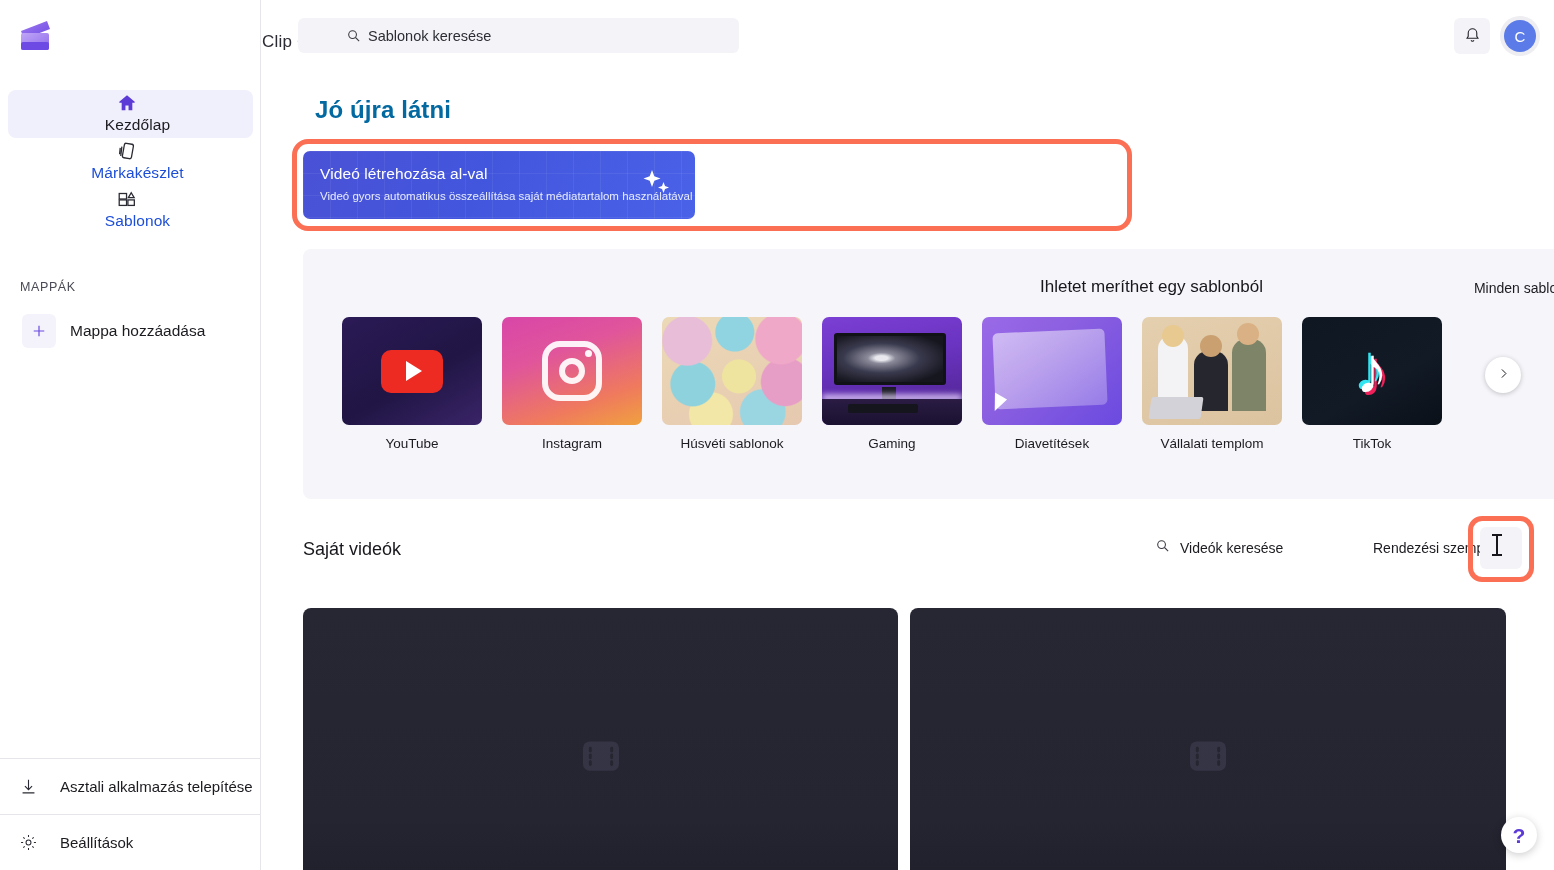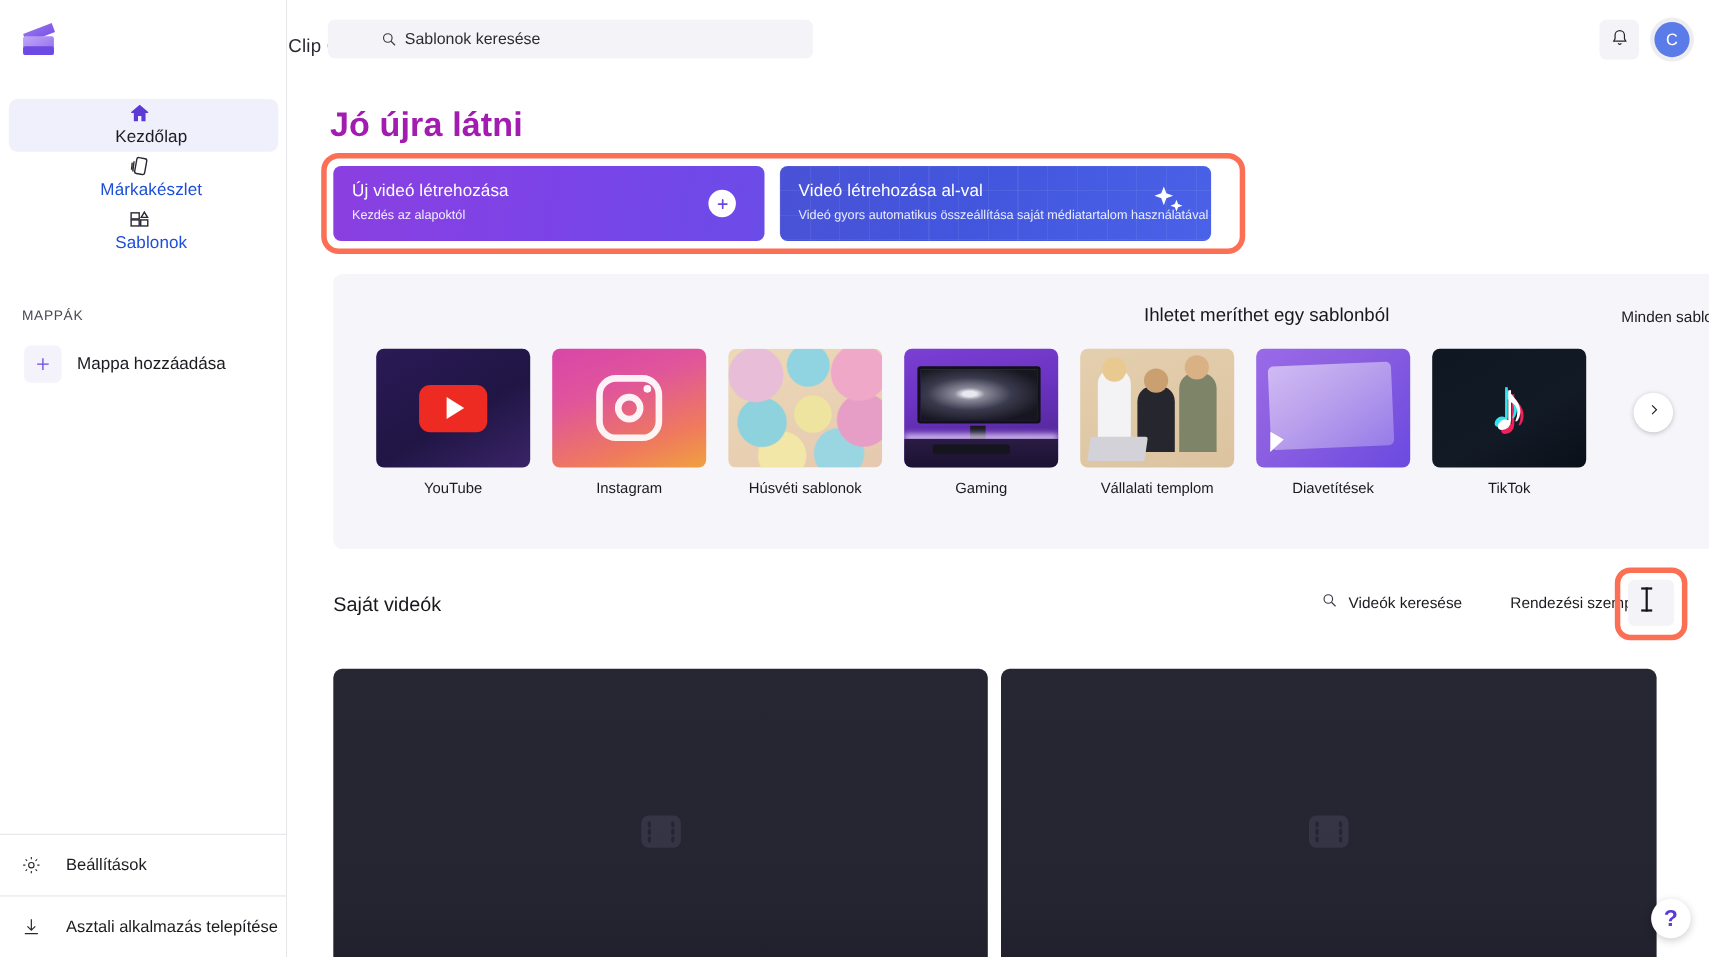--- a/index.html
+++ b/index.html
@@ -99,22 +99,22 @@
     display: flex; align-items: center; justify-content: center; cursor: pointer;
   }
   .avatar {
     width: 32px; height: 32px; border-radius: 50%;
     background: #5b7ce8; color: #fff;
     display: flex; align-items: center; justify-content: center;
     font-size: 15px;
   }
 
   .page-title {
-    position: absolute; left: 39px; top: 96px;
-    font-size: 31px; color: #a21caf; letter-spacing: .1px;
+    position: absolute; left: 54px; top: 96px;
+    font-size: 24px; color: #0369a1; letter-spacing: .1px;
   }
 
   
   .cards-row { position: absolute; left: 42px; top: 151px; width: 818px; height: 68px; display: flex; gap: 14px; }
   .card {
     border-radius: 7px; position: relative; overflow: hidden; cursor: pointer;
   }
   .card-new { width: 392px; background: linear-gradient(100deg, #8b3fe0 0%, #7a44e8 55%, #6b4ce8 100%); }
   .card-ai {
     width: 392px;
@@ -246,21 +246,21 @@
   .art-tiktok { background: linear-gradient(150deg,#0e1722 0%, #121a26 60%, #0a1018 100%); position:relative; display:flex;align-items:center;justify-content:center; }
   .art-tiktok .tt {
     font-size: 66px; color: #fff; font-family:"Liberation Serif", serif;
     text-shadow: -3px -3px 0 #32e4f0, 3px 3px 0 #f0215a;
     line-height: 1;
   }
 
   
   .mv-title { position: absolute; left: 42px; top: 539px; font-size: 18px; color: #17171c; }
   .mv-search {
-    position: absolute; left: 940px; top: 538px;
+    position: absolute; left: 894px; top: 538px;
     display: flex; align-items: center; cursor: pointer;
   }
   .mv-search-label { font-size: 14px; color: #1b1b20; margin-left: 10px; }
   .mv-sort {
     position: absolute; left: 1112px; top: 540px;
     font-size: 14px; color: #1b1b20; white-space: nowrap; cursor: pointer;
   }
   .mv-sort-btn {
     position: absolute; left: 1219px; top: 527px;
     width: 42px; height: 42px; border-radius: 6px; background: #f4f4f8; cursor: pointer;
@@ -367,34 +367,34 @@
         <svg width="18" height="18" viewBox="0 0 24 24" stroke="#6a4be0" stroke-width="1.6" fill="none">
           <path d="M12 5v14M5 12h14"></path>
         </svg>
       </span>
       <span class="folder-add-label">Mappa hozzáadása</span>
     </div>
 
     <div class="sidebar-bottom">
       <div class="sb-row bordered">
         <span class="sb-icon">
+          <svg width="19" height="19" viewBox="0 0 24 24" fill="none" stroke="#2a2a33" stroke-width="1.4">
+            <path d="M12 3.5v12M7.5 11.5 12 16l4.5-4.5M4.5 20h15"></path>
+          </svg>
+        </span>
+        <span class="sb-label">Asztali alkalmazás telepítése</span>
+      </div>
+      <div class="sb-row bordered">
+        <span class="sb-icon">
           <svg width="19" height="19" viewBox="0 0 24 24" fill="none" stroke="#2a2a33" stroke-width="1.3">
             <circle cx="12" cy="12" r="3.1"></circle>
             <path d="M12 2.6v2.6M12 18.8v2.6M21.4 12h-2.6M5.2 12H2.6M18.6 5.4l-1.8 1.8M7.2 16.8l-1.8 1.8M18.6 18.6l-1.8-1.8M7.2 7.2 5.4 5.4"></path>
           </svg>
         </span>
         <span class="sb-label">Beállítások</span>
-      </div>
-      <div class="sb-row bordered">
-        <span class="sb-icon">
-          <svg width="19" height="19" viewBox="0 0 24 24" fill="none" stroke="#2a2a33" stroke-width="1.4">
-            <path d="M12 3.5v12M7.5 11.5 12 16l4.5-4.5M4.5 20h15"></path>
-          </svg>
-        </span>
-        <span class="sb-label">Asztali alkalmazás telepítése</span>
       </div>
     </div>
   </aside>
 
   <section class="main">
 
     <div class="topbar">
       <div class="brand-name">Clip Champ</div>
 
       <div class="search-box">
@@ -417,29 +417,20 @@
       </div>
 
       <div class="avatar-ring">
         <div class="avatar">C</div>
       </div>
     </div>
 
     <h1 class="page-title">Jó újra látni</h1>
 
     <div class="cards-row">
-      <div class="card card-new">
-        <div class="card-title">Új videó létrehozása</div>
-        <div class="card-sub">Kezdés az alapoktól</div>
-        <div class="plus-badge">
-          <svg width="14" height="14" viewBox="0 0 24 24" stroke="#6b47e0" stroke-width="2.6" fill="none" stroke-linecap="round">
-            <path d="M12 5.5v13M5.5 12h13"></path>
-          </svg>
-        </div>
-      </div>
 
       <div class="card card-ai">
         <div class="grid-lines"></div>
         <div class="card-title">Videó létrehozása al-val</div>
         <div class="card-sub">Videó gyors automatikus összeállítása saját médiatartalom használatával</div>
         <div class="sparkle">
           <svg width="34" height="34" viewBox="0 0 34 34" fill="#ffffff">
             <path d="M13 4 15.3 10.2 21.5 12.5 15.3 14.8 13 21 10.7 14.8 4.5 12.5 10.7 10.2z"></path>
             <path d="M24.5 16 26 20 30 21.5 26 23 24.5 27 23 23 19 21.5 23 20z"></path>
           </svg>
@@ -480,43 +471,43 @@
 
         <div class="tpl-item">
           <div class="tpl-thumb art-gaming">
             <div class="monitor"></div>
               <div class="stand"></div>
             <div class="glow"></div>
               <div class="desk"></div>
               <div class="kbd"></div>
           </div>
           <div class="tpl-label">Gaming</div>
+        </div>
+
+        <div class="tpl-item">
+          <div class="tpl-thumb art-slides">
+            <div class="slide"></div>
+              <div class="cursor"></div>
+          </div>
+          <div class="tpl-label">Diavetítések</div>
         </div>
 
         <div class="tpl-item">
           <div class="tpl-thumb art-corp">
             <div class="p1"></div>
               <div class="h1"></div>
             <div class="p3"></div>
               <div class="h3"></div>
             <div class="p2"></div>
               <div class="h2"></div>
             <div class="lap"></div>
           </div>
           <div class="tpl-label">Vállalati templom</div>
         </div>
 
-        <div class="tpl-item">
-          <div class="tpl-thumb art-slides">
-            <div class="slide"></div>
-              <div class="cursor"></div>
-          </div>
-          <div class="tpl-label">Diavetítések</div>
-        </div>
-
 
         <div class="tpl-item">
           <div class="tpl-thumb art-tiktok">
             <div class="tt">♪</div>
           </div>
           <div class="tpl-label">TikTok</div>
         </div>
       </div>
 
       <div class="carousel-next">

